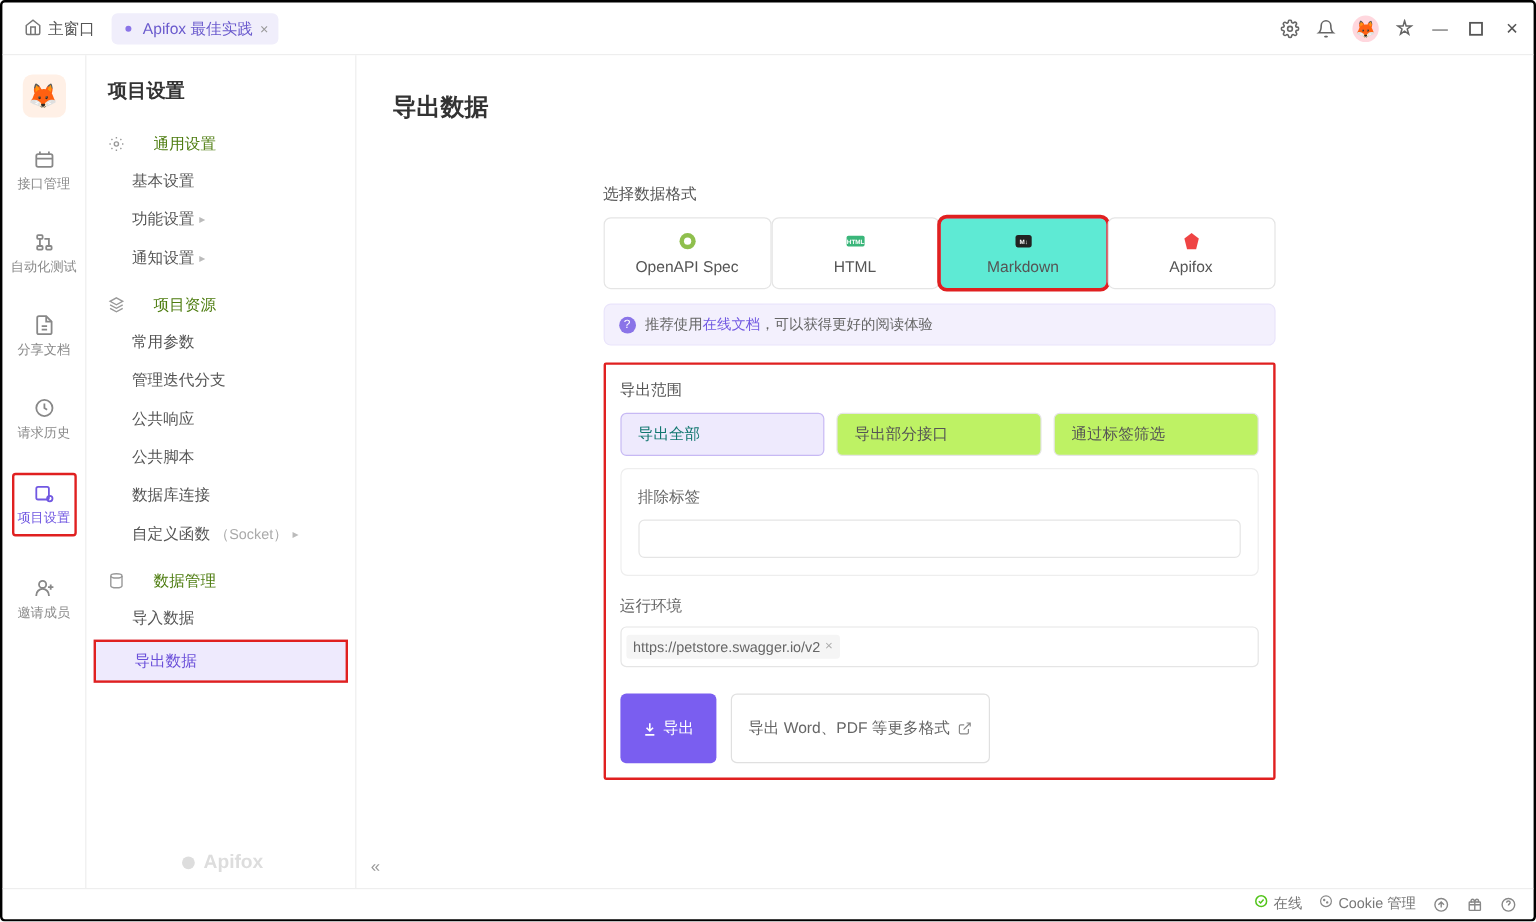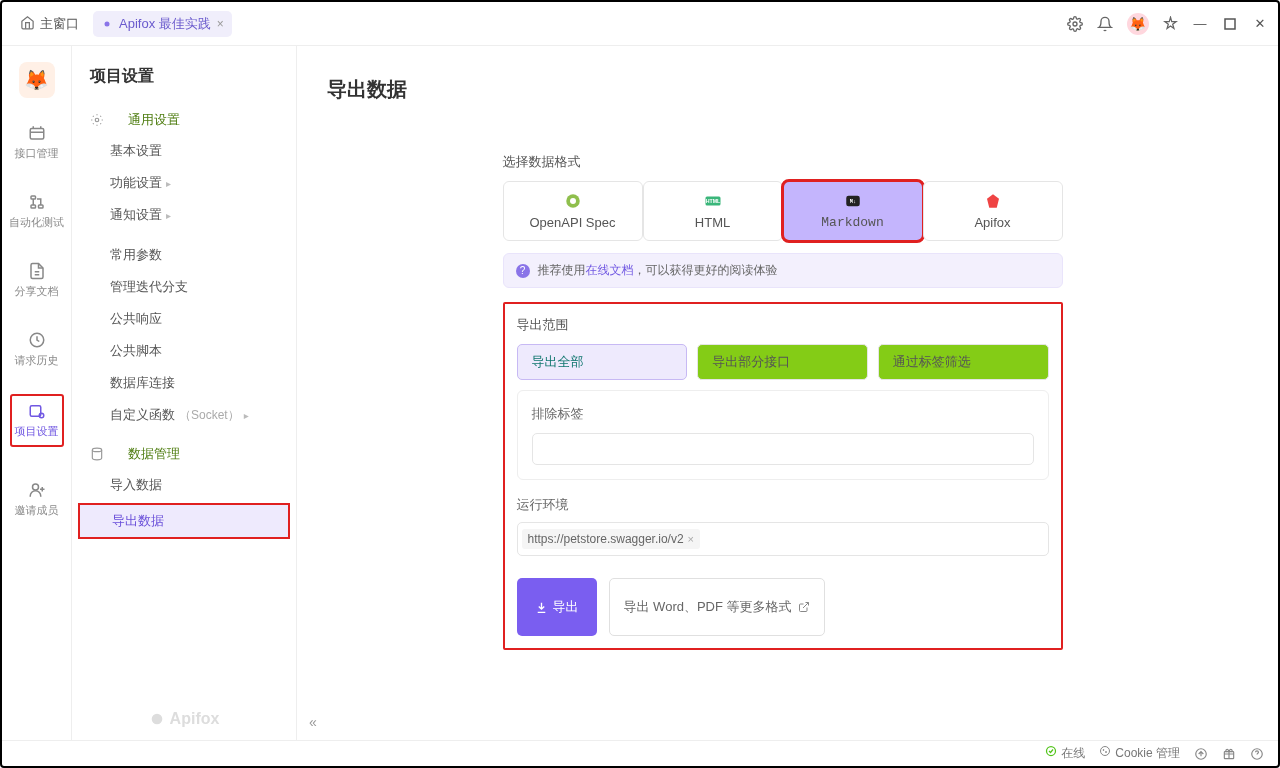--- a/index.html
+++ b/index.html
@@ -38,30 +38,30 @@
 .sidepanel .muted { color: #aaa; font-size: 12px; }
 
 .content { flex: 1; padding: 30px 40px 0 30px; position: relative; overflow: auto; }
 .content h1 { font-size: 20px; font-weight: 600; margin-bottom: 50px; }
 .center { max-width: 560px; margin: 0 auto; }
 .label { font-size: 13px; color: #555; margin-bottom: 10px; }
 
 .formatgrid { display: flex; gap: 0; margin-bottom: 12px; }
 .formatcard { flex: 1; border: 1px solid #e5e5e5; border-radius: 6px; height: 60px; display: flex; flex-direction: column; align-items: center; justify-content: center; gap: 5px; color: #555; background: #fff; }
 .formatcard .cicon { width: 18px; height: 18px; display: flex; align-items: center; justify-content: center; }
-.formatcard.selected { background: #c4b5fd; border-color: #bba9f0; font-family: Liberation Mono, monospace; }
+.formatcard.selected { background: #5eead4; border-color: #bba9f0; }
 .formatcard.boxed { outline: 3px solid #e02020; outline-offset: -1px; }
 
 .tipbar { background: #f3f0fd; border: 1px solid #e9e4fb; border-radius: 6px; padding: 8px 12px; color: #666; display: flex; align-items: center; gap: 8px; margin-bottom: 14px; font-size:12px;}
 .tipbar .qicon { width: 14px; height: 14px; border-radius: 50%; background: #8a74e8; color: #fff; font-size: 10px; display: flex; align-items: center; justify-content: center; }
 .tipbar a { color: #7158e2; text-decoration: none; }
 
 .redbox { border: 2px solid #e02020; padding: 12px; border-radius: 2px; }
 .scopegrid { display: flex; gap: 10px; margin-bottom: 10px; }
-.scopebtn { flex: 1; border: 1px solid #e5e5e5; border-radius: 5px; padding: 8px 14px; color: #555; background: #84cc16; text-align: left; }
+.scopebtn { flex: 1; border: 1px solid #e5e5e5; border-radius: 5px; padding: 8px 14px; color: #555; background: #bef264; text-align: left; }
 .scopebtn.selected { background: #eeeafd; border-color: #c7b9f4; color: #0f766e; }
 
 .subpanel { border: 1px solid #eee; border-radius: 6px; padding: 14px; margin-bottom: 16px; }
 .subpanel .sublabel { color: #666; margin-bottom: 10px; font-size: 13px; }
 .taginput { border: 1px solid #e5e5e5; border-radius: 5px; height: 32px; width: 100%; }
 
 .envlabel { color: #666; margin-bottom: 8px; font-size: 13px; }
 .taggroup { border: 1px solid #e5e5e5; border-radius: 5px; padding: 4px; min-height: 34px; display: flex; align-items: center; }
 .tag { background: #f5f5f5; border-radius: 3px; padding: 3px 6px; color: #666; font-size: 12px; display: flex; align-items: center; gap: 4px; }
 .tag .x { color: #aaa; font-size: 11px; }
@@ -202,20 +202,26 @@
             <span>功能设置</span>
             <span class="caret">▸</span>
           </div>
         <div class="item">
             <span>通知设置</span>
             <span class="caret">▸</span>
           </div>
       </div>
 
       <div class="section">
+        <div class="section-title">
+          <svg width="14" height="14" viewBox="0 0 24 24" fill="none" stroke="#999" stroke-width="2">
+              <path d="M12 2l9 5-9 5-9-5 9-5zM3 12l9 5 9-5M3 17l9 5 9-5"></path>
+            </svg>
+          <span>项目资源</span>
+        </div>
         <div class="item">
             <span>常用参数</span>
           </div>
         <div class="item">
             <span>管理迭代分支</span>
           </div>
         <div class="item">
             <span>公共响应</span>
           </div>
         <div class="item">

